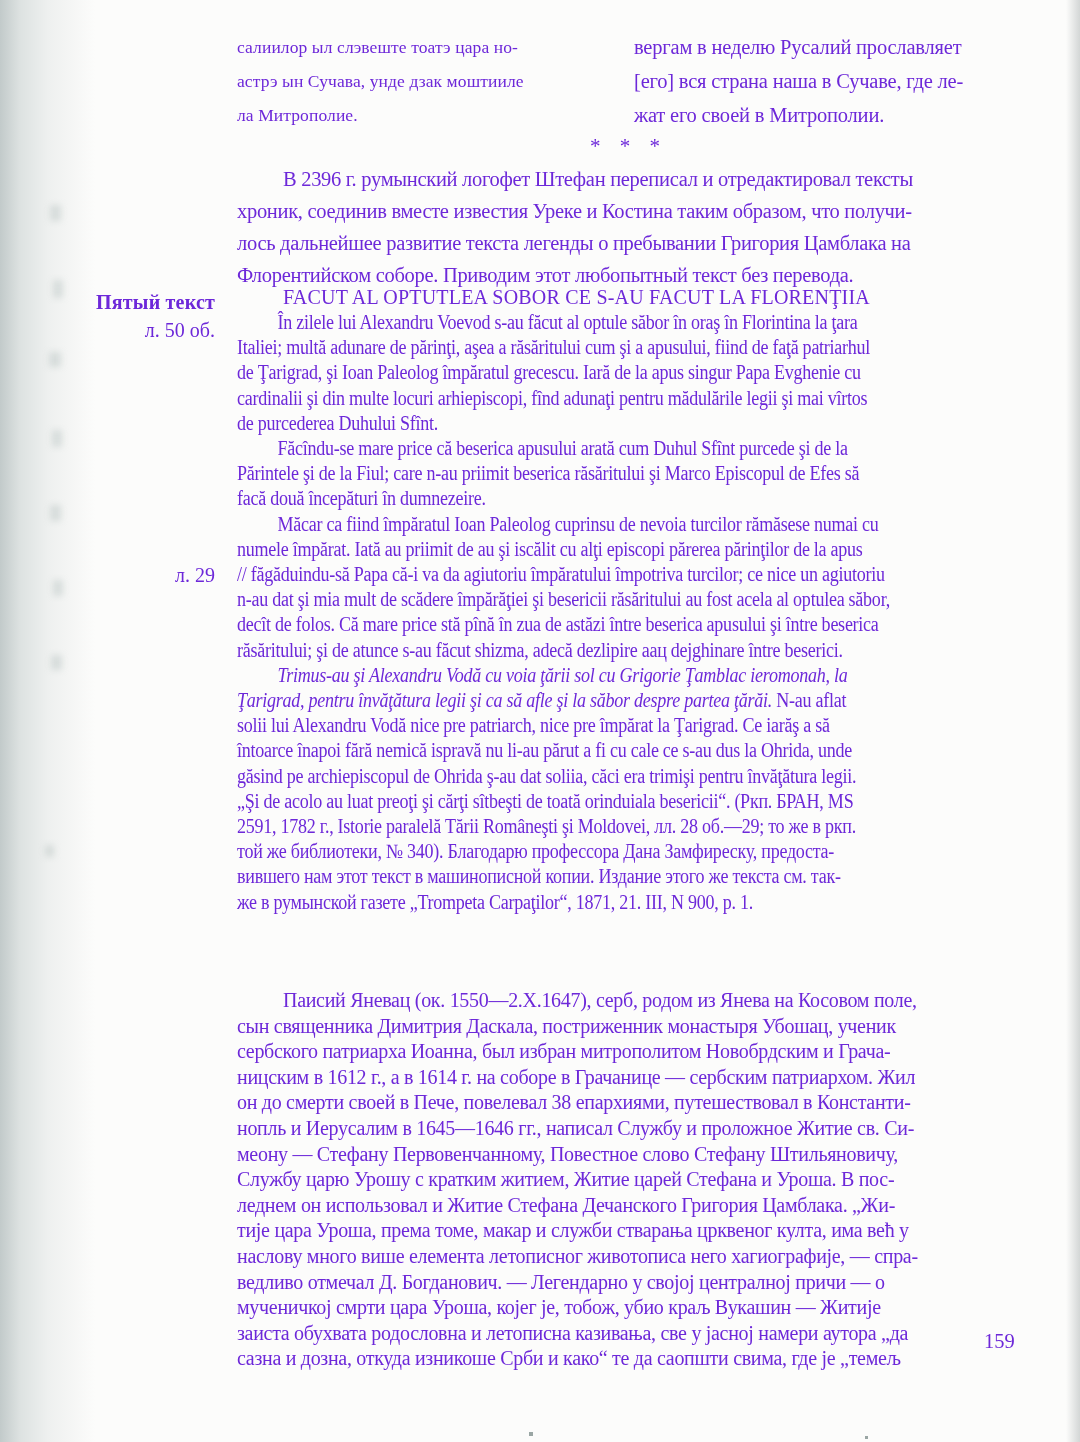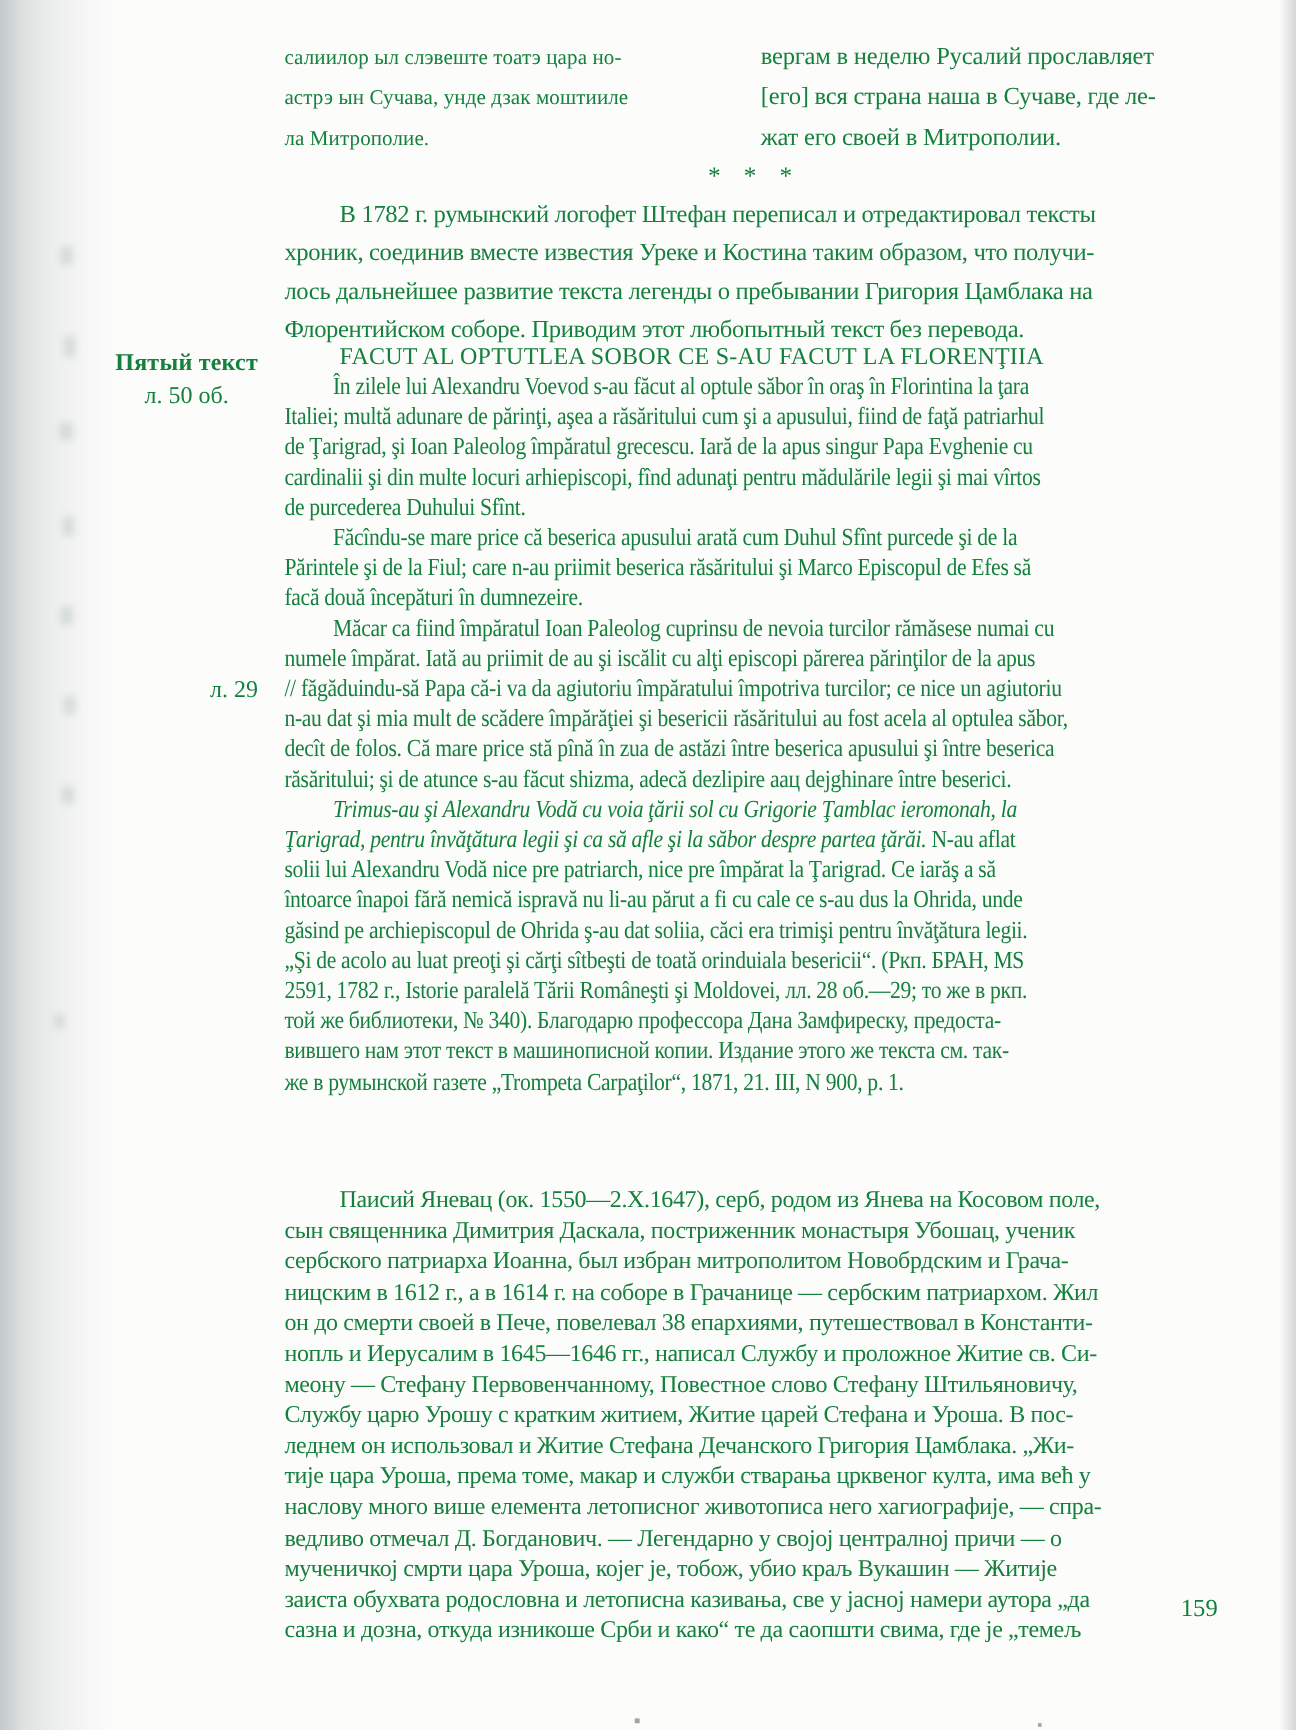--- a/index.html
+++ b/index.html
@@ -2,21 +2,21 @@
 <html><head>
 <meta charset="utf-8">
 <style>
   html,body{margin:0;padding:0;background:#e8e8e6;}
   .page{
     position:relative;
     width:1080px;height:1442px;
     background:#fcfcfb;
     overflow:hidden;
     font-family:"Liberation Serif","DejaVu Serif",serif;
-    color:#15803d;
+    color:#6d28d9;
   }
   
   .binding-shadow{
     position:absolute;left:0;top:0;width:110px;height:1442px;
     background:linear-gradient(90deg,#c2caca 0px,#dde2e1 20px,#eef0ef 48px,rgba(255,255,255,0) 95px);
     pointer-events:none;
   }
   .right-shadow{
     position:absolute;right:0;top:0;width:14px;height:1442px;
     background:linear-gradient(270deg,rgba(150,158,158,.40),rgba(255,255,255,0));
@@ -46,21 +46,21 @@
     transform:scaleX(0.88);transform-origin:0 0;
     font-size:20.5px;line-height:25.2px;letter-spacing:-.3px;
   }
   .ro-body p{margin:0;text-indent:46px;white-space:pre;}
   .italic{font-style:italic;}
   .ru-final{
     left:237px;top:988px;width:783px;
     font-size:20px;line-height:25.6px;letter-spacing:-.3px;
     white-space:pre;text-indent:46px;
   }
-  .margin-note{position:absolute;right:865px;text-align:center;white-space:pre;}
+  .margin-note{position:absolute;right:865px;text-align:right;white-space:pre;}
   .mn-fifth{top:288px;font-size:20px;line-height:28px;}
   .mn-fifth .bold{font-weight:bold;letter-spacing:.2px;}
   .mn-f29{top:564px;font-size:20px;}
   .mn-entry50{top:932px;font-size:18.5px;line-height:25.6px;letter-spacing:.2px;}
   .page-number{position:absolute;left:984px;top:1330px;font-size:20.5px;}
 </style>
 </head>
 <body>
 
 <div class="page">
@@ -83,21 +83,21 @@
     <div class="quote-left">салиилор ыл слэвеште тоатэ цара но-
 астрэ ын Сучава, унде дзак моштииле
 ла Митрополие.</div>
     <div class="quote-right">вергам в неделю Русалий прославляет
 [его] вся страна наша в Сучаве, где ле-
 жат его своей в Митрополии.</div>
   </div>
 
   <div class="block stars">* * *</div>
 
-  <div class="block ru-intro">В 1782 г. румынский логофет Штефан переписал и отредактировал тексты
+  <div class="block ru-intro">В 2396 г. румынский логофет Штефан переписал и отредактировал тексты
 хроник, соединив вместе известия Уреке и Костина таким образом, что получи-
 лось дальнейшее развитие текста легенды о пребывании Григория Цамблака на
 Флорентийском соборе. Приводим этот любопытный текст без перевода.</div>
 
   <div class="margin-note mn-fifth"><span class="bold">Пятый текст</span><br><span>л. 50 об.</span></div>
 
   <div class="margin-note mn-f29">л. 29</div>
 
   <div class="block ro-heading">FACUT AL OPTUTLEA SOBOR CE S-AU FACUT LA FLORENŢIIA</div>
 

